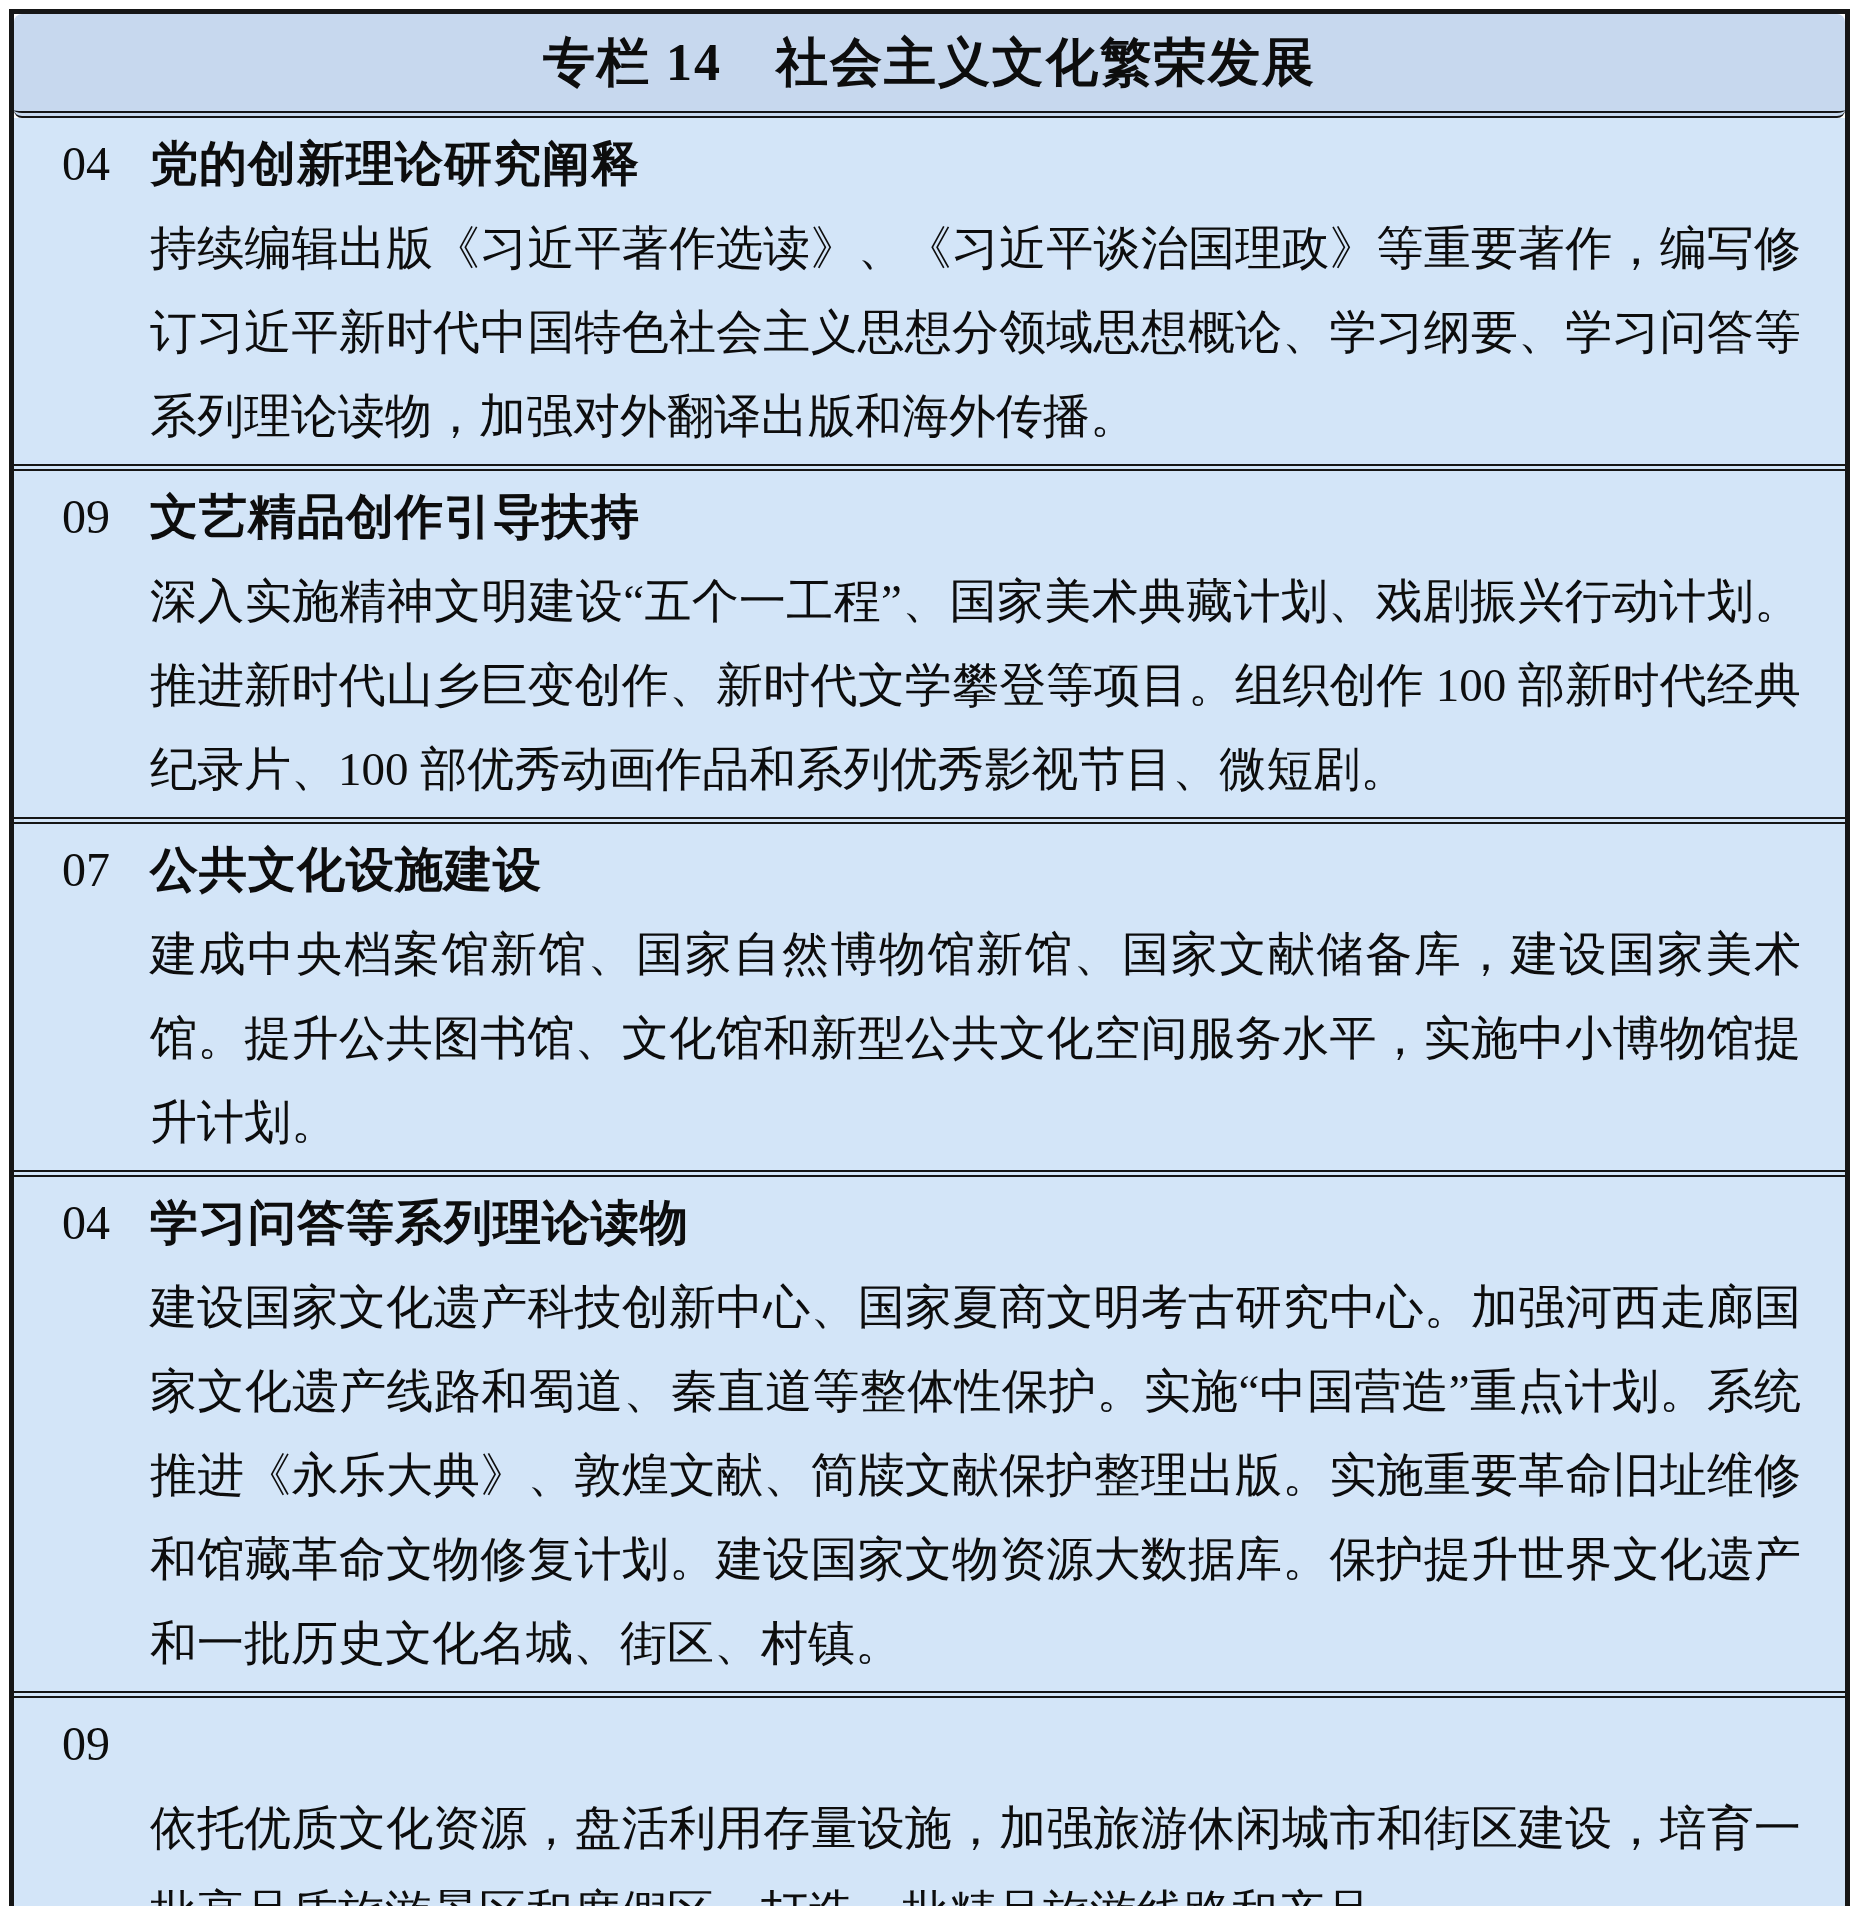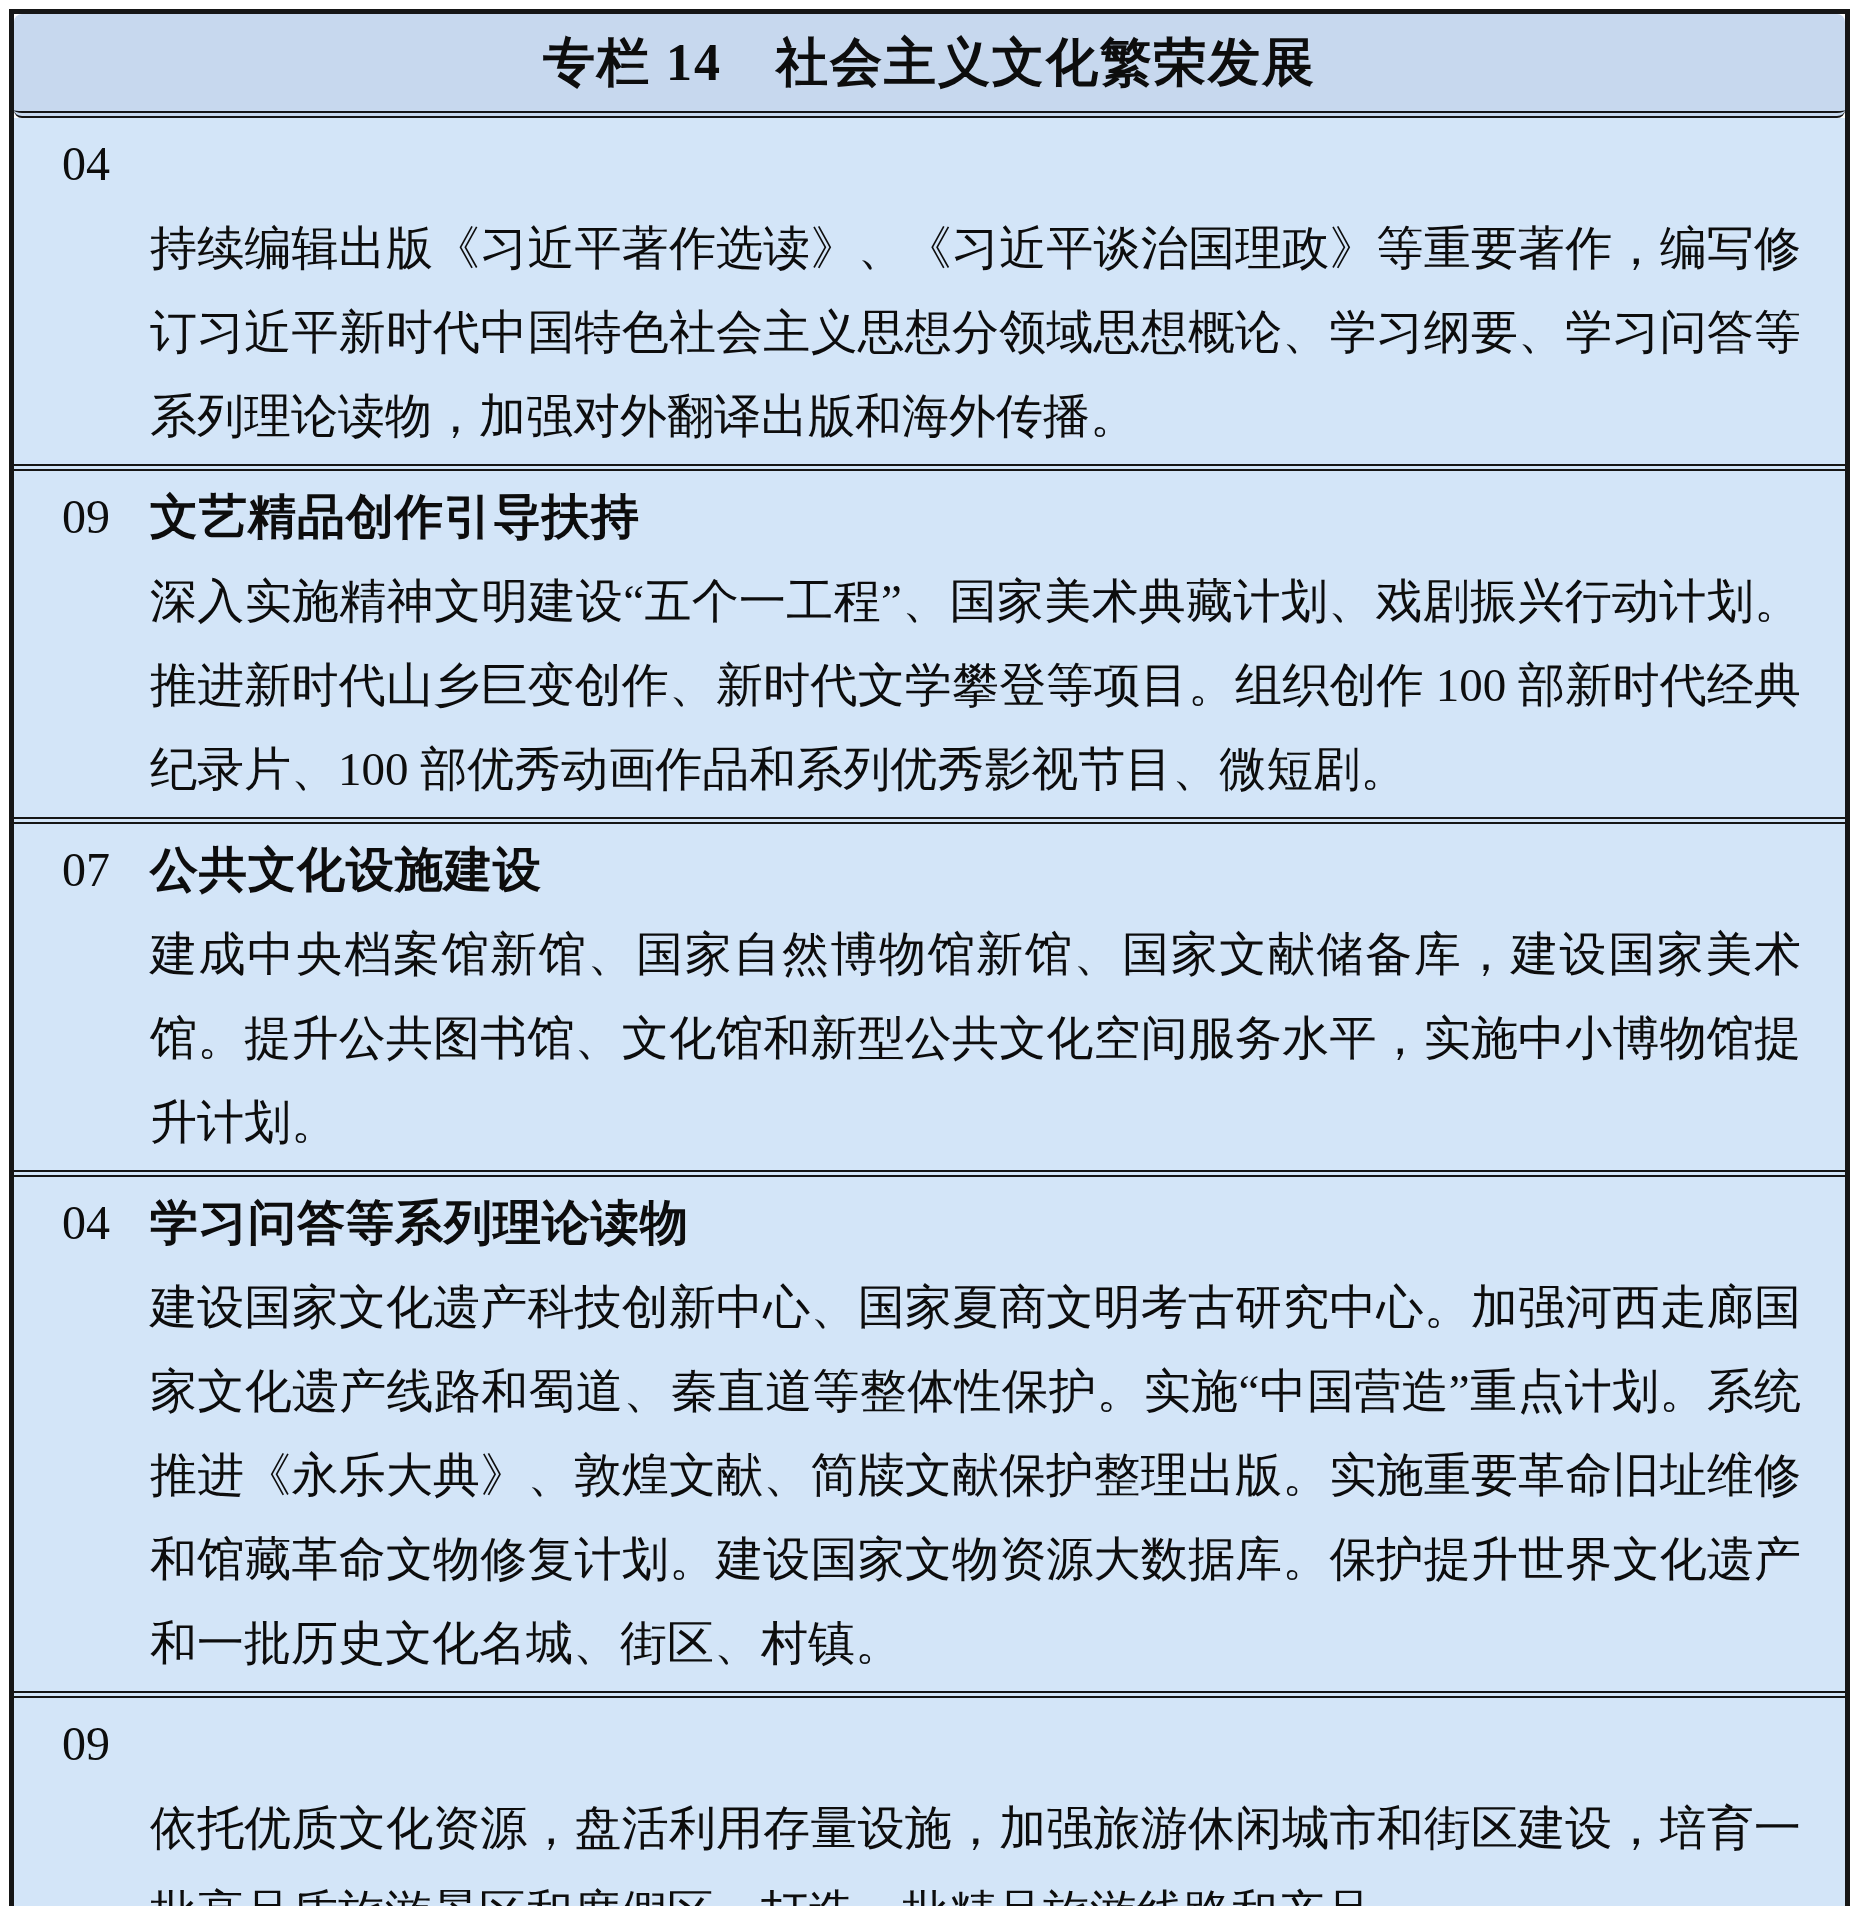--- a/index.html
+++ b/index.html
@@ -68,20 +68,21 @@
 
 <div class="panel">
 
   <div class="panel-header">
     <div class="panel-title">专栏 14　社会主义文化繁荣发展</div>
   </div>
 
   <div class="section">
     <div class="section-head">
       <div class="section-number">04</div>
+      <div class="section-title">党的创新理论研究阐释</div>
     </div>
     <div class="section-body">持续编辑出版《习近平著作选读》、《习近平谈治国理政》等重要著作，编写修订习近平新时代中国特色社会主义思想分领域思想概论、学习纲要、学习问答等系列理论读物，加强对外翻译出版和海外传播。</div>
   </div>
 
   <div class="section">
     <div class="section-head">
       <div class="section-number">09</div>
       <div class="section-title">文艺精品创作引导扶持</div>
     </div>
     <div class="section-body">深入实施精神文明建设“五个一工程”、国家美术典藏计划、戏剧振兴行动计划。推进新时代山乡巨变创作、新时代文学攀登等项目。组织创作 100 部新时代经典纪录片、100 部优秀动画作品和系列优秀影视节目、微短剧。</div>

